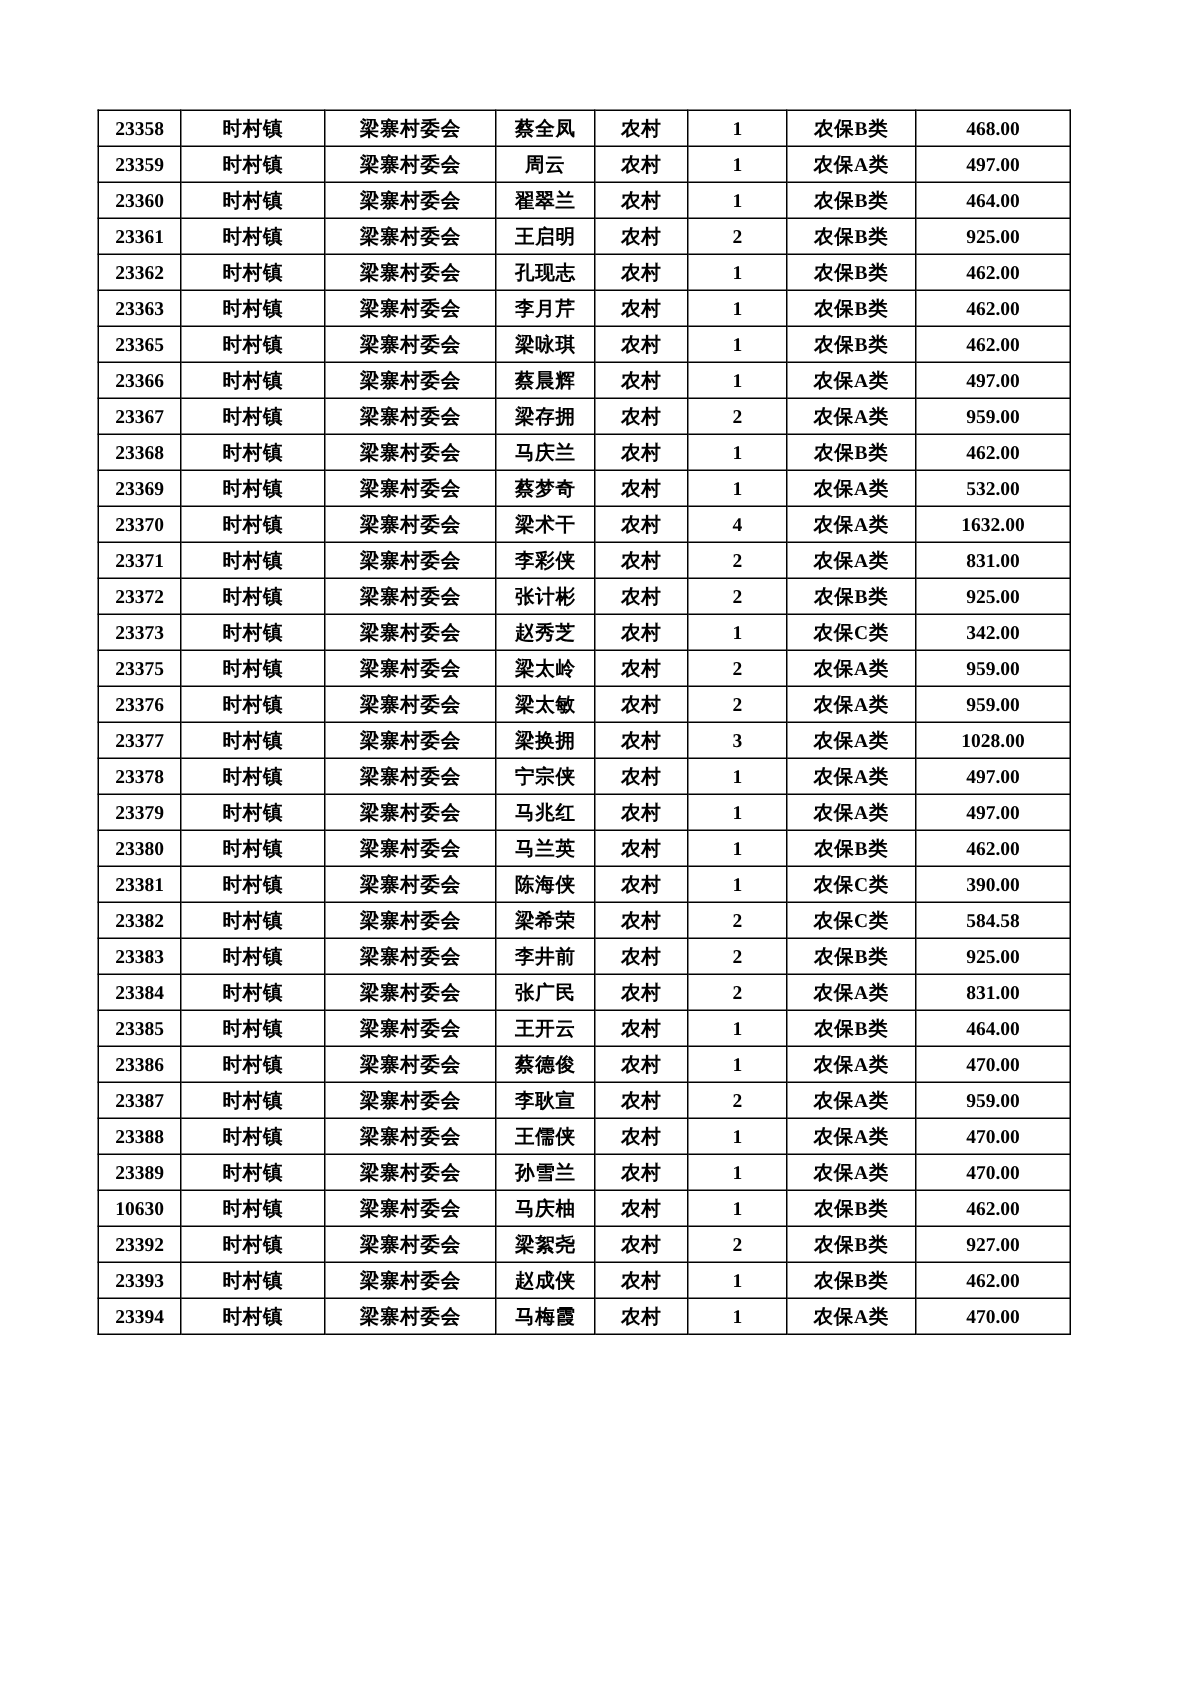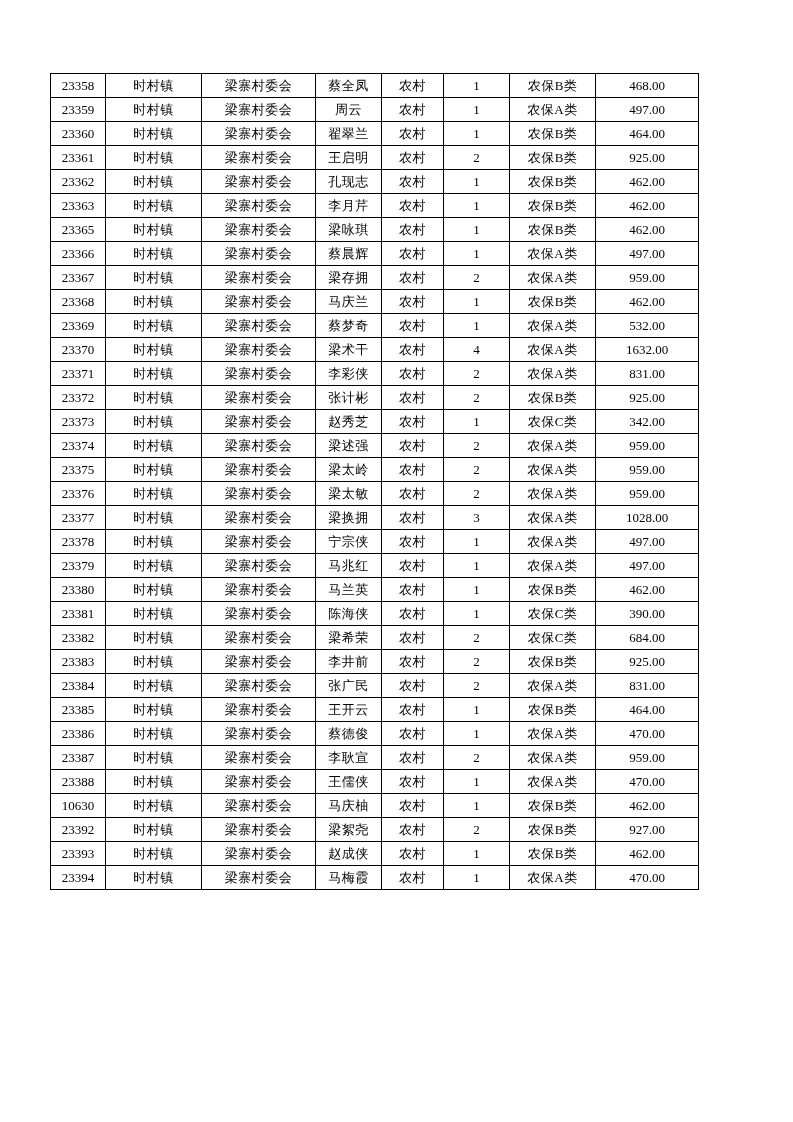--- a/index.html
+++ b/index.html
@@ -9,23 +9,24 @@
   }
   body {
     width: 793px;
     height: 1122px;
     position: relative;
     font-family: "Liberation Serif", "DejaVu Serif", serif;
     color: #000000;
   }
   .sheet {
     position: absolute;
-    left: 50px;
+    left: 65px;
     top: 73px;
     width: 648px;
+    font-weight: bold;
   }
   table.data-table {
     border-collapse: collapse;
     table-layout: fixed;
     width: 648px;
   }
   table.data-table td {
     border: 1px solid #000000;
     height: 23px;
     padding: 0 2px;
@@ -201,30 +202,20 @@
           <td class="num">23373</td>
           <td>时村镇</td>
           <td>梁寨村委会</td>
           <td>赵秀芝</td>
           <td>农村</td>
           <td class="num">1</td>
           <td>农保C类</td>
           <td class="num">342.00</td>
         </tr>
         <tr>
-          <td class="num">23374</td>
-          <td>时村镇</td>
-          <td>梁寨村委会</td>
-          <td>梁述强</td>
-          <td>农村</td>
-          <td class="num">2</td>
-          <td>农保A类</td>
-          <td class="num">959.00</td>
-        </tr>
-        <tr>
           <td class="num">23375</td>
           <td>时村镇</td>
           <td>梁寨村委会</td>
           <td>梁太岭</td>
           <td>农村</td>
           <td class="num">2</td>
           <td>农保A类</td>
           <td class="num">959.00</td>
         </tr>
         <tr>
@@ -288,21 +279,21 @@
           <td class="num">390.00</td>
         </tr>
         <tr>
           <td class="num">23382</td>
           <td>时村镇</td>
           <td>梁寨村委会</td>
           <td>梁希荣</td>
           <td>农村</td>
           <td class="num">2</td>
           <td>农保C类</td>
-          <td class="num">684.00</td>
+          <td class="num">584.58</td>
         </tr>
         <tr>
           <td class="num">23383</td>
           <td>时村镇</td>
           <td>梁寨村委会</td>
           <td>李井前</td>
           <td>农村</td>
           <td class="num">2</td>
           <td>农保B类</td>
           <td class="num">925.00</td>
@@ -345,20 +336,30 @@
           <td>农村</td>
           <td class="num">2</td>
           <td>农保A类</td>
           <td class="num">959.00</td>
         </tr>
         <tr>
           <td class="num">23388</td>
           <td>时村镇</td>
           <td>梁寨村委会</td>
           <td>王儒侠</td>
+          <td>农村</td>
+          <td class="num">1</td>
+          <td>农保A类</td>
+          <td class="num">470.00</td>
+        </tr>
+        <tr>
+          <td class="num">23389</td>
+          <td>时村镇</td>
+          <td>梁寨村委会</td>
+          <td>孙雪兰</td>
           <td>农村</td>
           <td class="num">1</td>
           <td>农保A类</td>
           <td class="num">470.00</td>
         </tr>
         <tr>
           <td class="num">10630</td>
           <td>时村镇</td>
           <td>梁寨村委会</td>
           <td>马庆柚</td>

